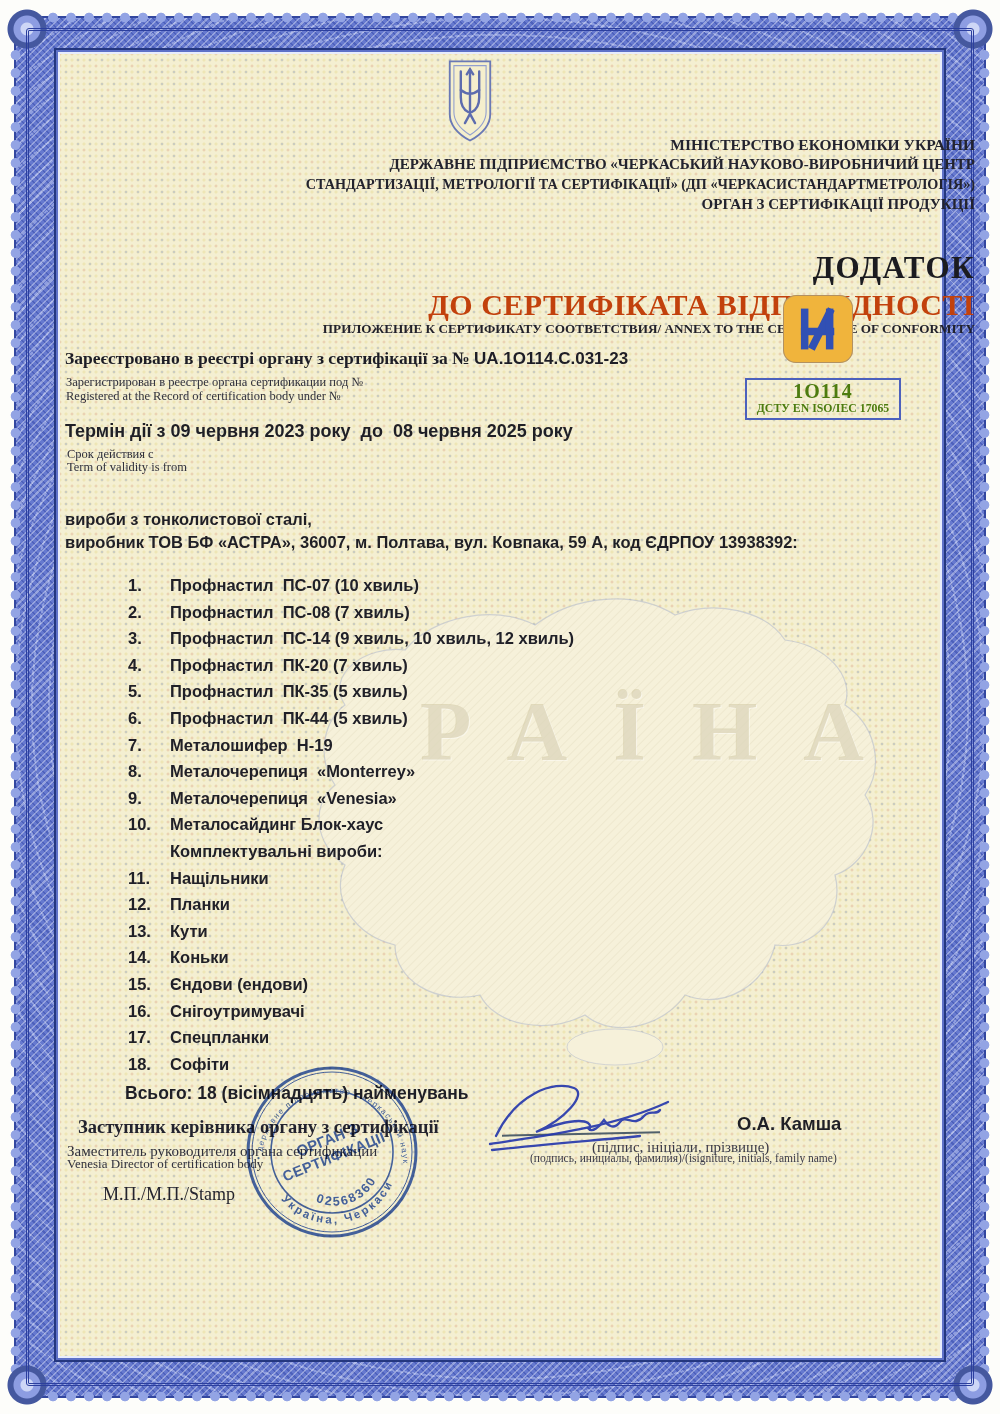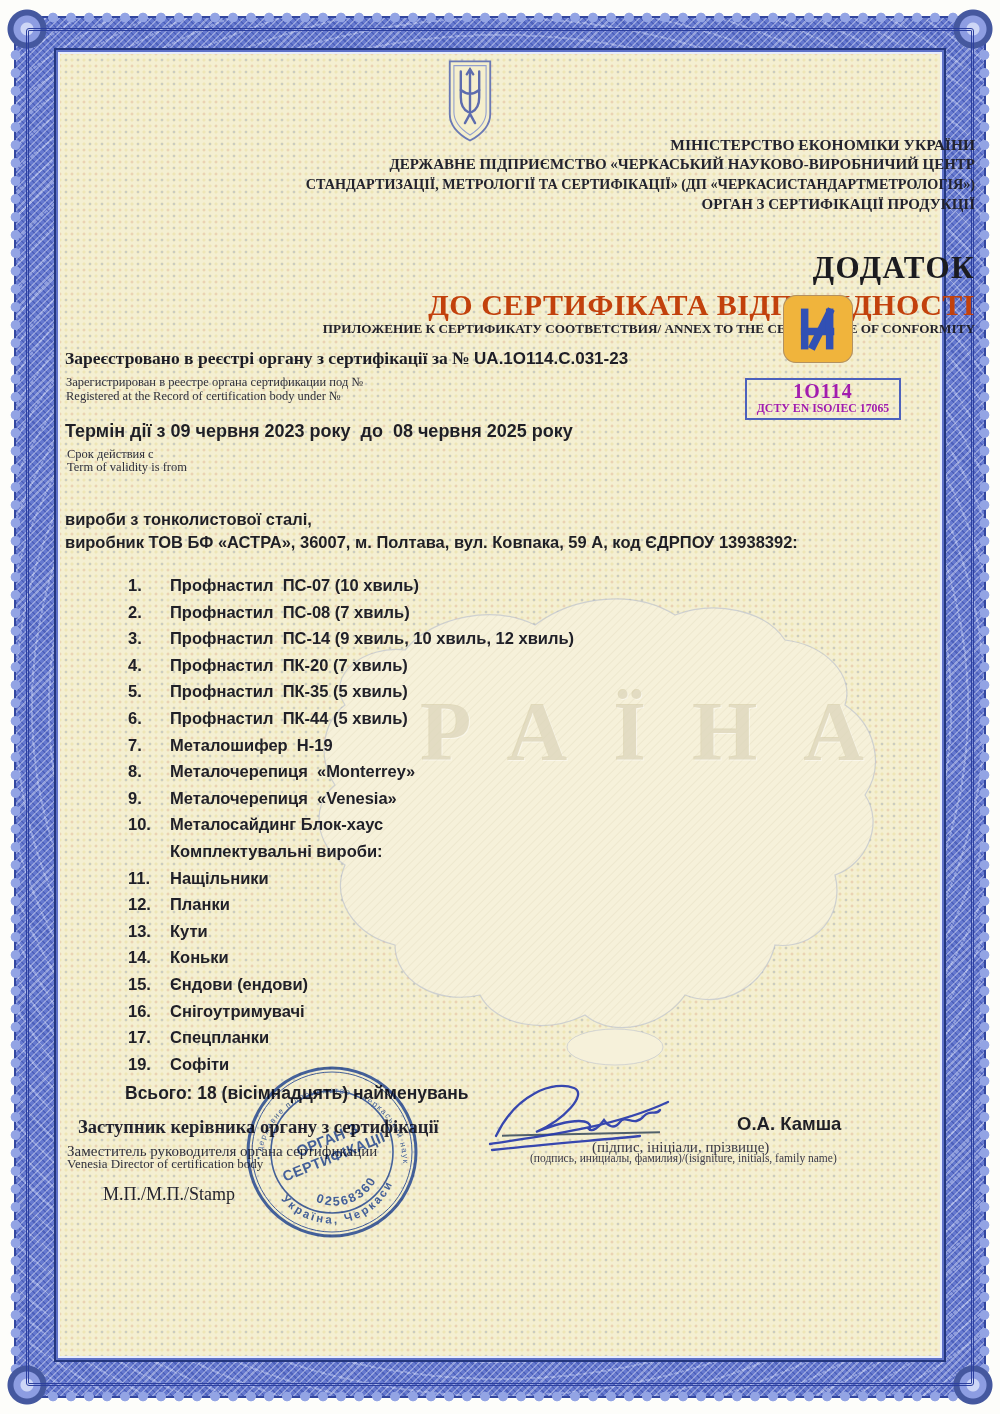--- a/index.html
+++ b/index.html
@@ -74,21 +74,21 @@
   .role-ru{left:67px;top:1143px;font-size:13px;}
   .role-en{left:67px;top:1156px;font-size:13px;}
   .mp{left:103px;top:1184px;font-size:18px;font-family:"Liberation Serif",serif;color:#23232e;}
   .signame{left:737px;top:1113px;font-size:18.5px;}
   .cap1{left:592px;top:1139px;width:300px;font-size:15px;color:#3a3a48;}
   .cap2{left:530px;top:1152px;width:360px;font-size:11.5px;color:#3a3a48;}
   .sigline{left:502px;top:1133px;width:158px;height:2px;background:#50606c;transform:rotate(-1.2deg);}
   
   .naau{left:783px;top:295px;width:70px;height:68px;border-radius:13px;background:#f0b43c;
         box-shadow:inset 0 0 0 1px rgba(60,80,170,0.35);display:flex;align-items:center;justify-content:center;}
-  .codebox{left:745px;top:378px;width:152px;height:38px;border:2px solid #4c61bd;color:#a21caf;
+  .codebox{left:745px;top:378px;width:152px;height:38px;border:2px solid #4c61bd;color:#4d7c0f;
            text-align:center;}
   .codebox .c1{font-size:20px;font-weight:bold;line-height:22px;letter-spacing:1px;font-family:"Liberation Serif",serif;}
   .codebox .c2{font-size:11.8px;font-weight:bold;line-height:13px;font-family:"Liberation Serif",serif;}
   
   .wmap{left:285px;top:555px;width:610px;height:520px;pointer-events:none;}
   .wtext{left:420px;top:683px;font-size:84px;font-family:"Liberation Serif",serif;font-weight:bold;
          letter-spacing:46px;color:rgba(208,199,162,0.55);
          text-shadow:1px 1px 0 rgba(255,255,255,0.45);pointer-events:none;}
   
   .stamp{left:244px;top:1064px;width:176px;height:176px;mix-blend-mode:multiply;opacity:0.88;}
@@ -249,21 +249,21 @@
       </div>
       <div class="prow">
         <span class="num">16.</span>
         <span class="pname">Снігоутримувачі</span>
       </div>
       <div class="prow">
         <span class="num">17.</span>
         <span class="pname">Спецпланки</span>
       </div>
       <div class="prow">
-        <span class="num">19.</span>
+        <span class="num">18.</span>
         <span class="pname">Софіти</span>
       </div>
     </div>
 
   <div class="abs sansB total">Всього: 18 (вісімнадцять) найменувань</div>
 
   <div class="abs serifB role-ua">Заступник керівника органу з сертифікації</div>
   <div class="abs role-ru small" style="font-size:15px;">Заместитель руководителя органа сертификации</div>
   <div class="abs role-en small" style="font-size:13px;">Venesia Director of certification body</div>
   <div class="abs mp">М.П./М.П./Stamp</div>

